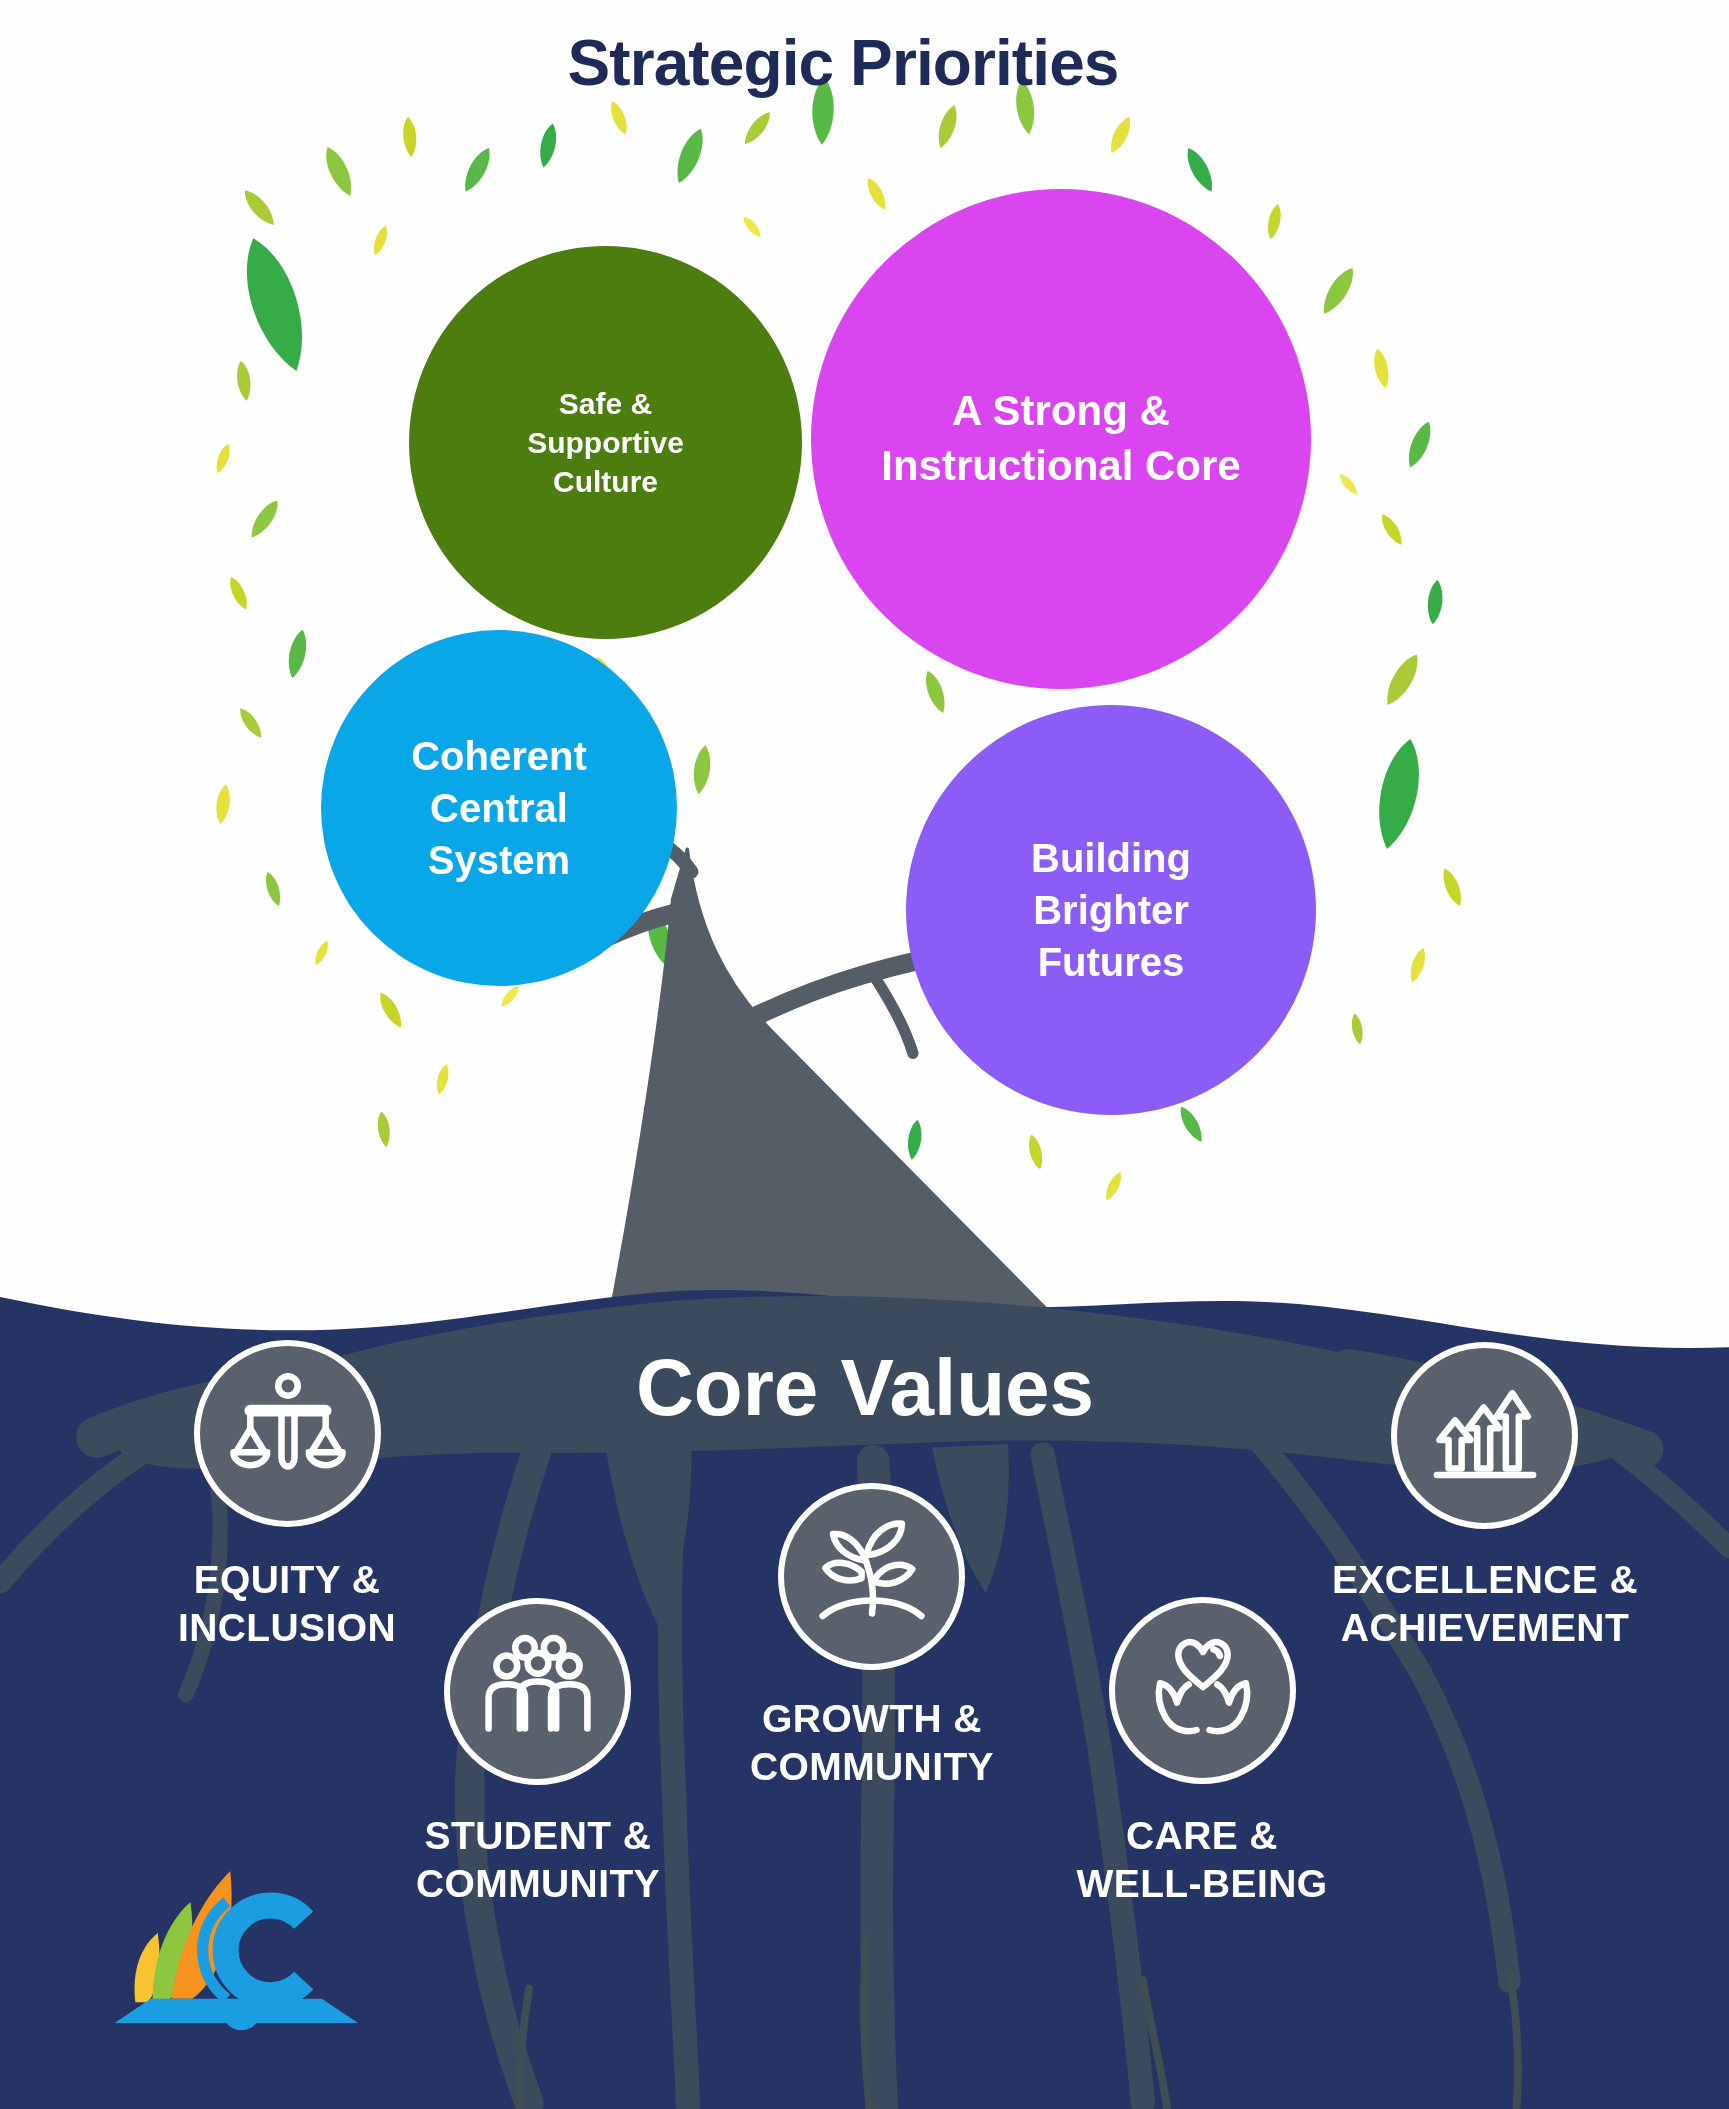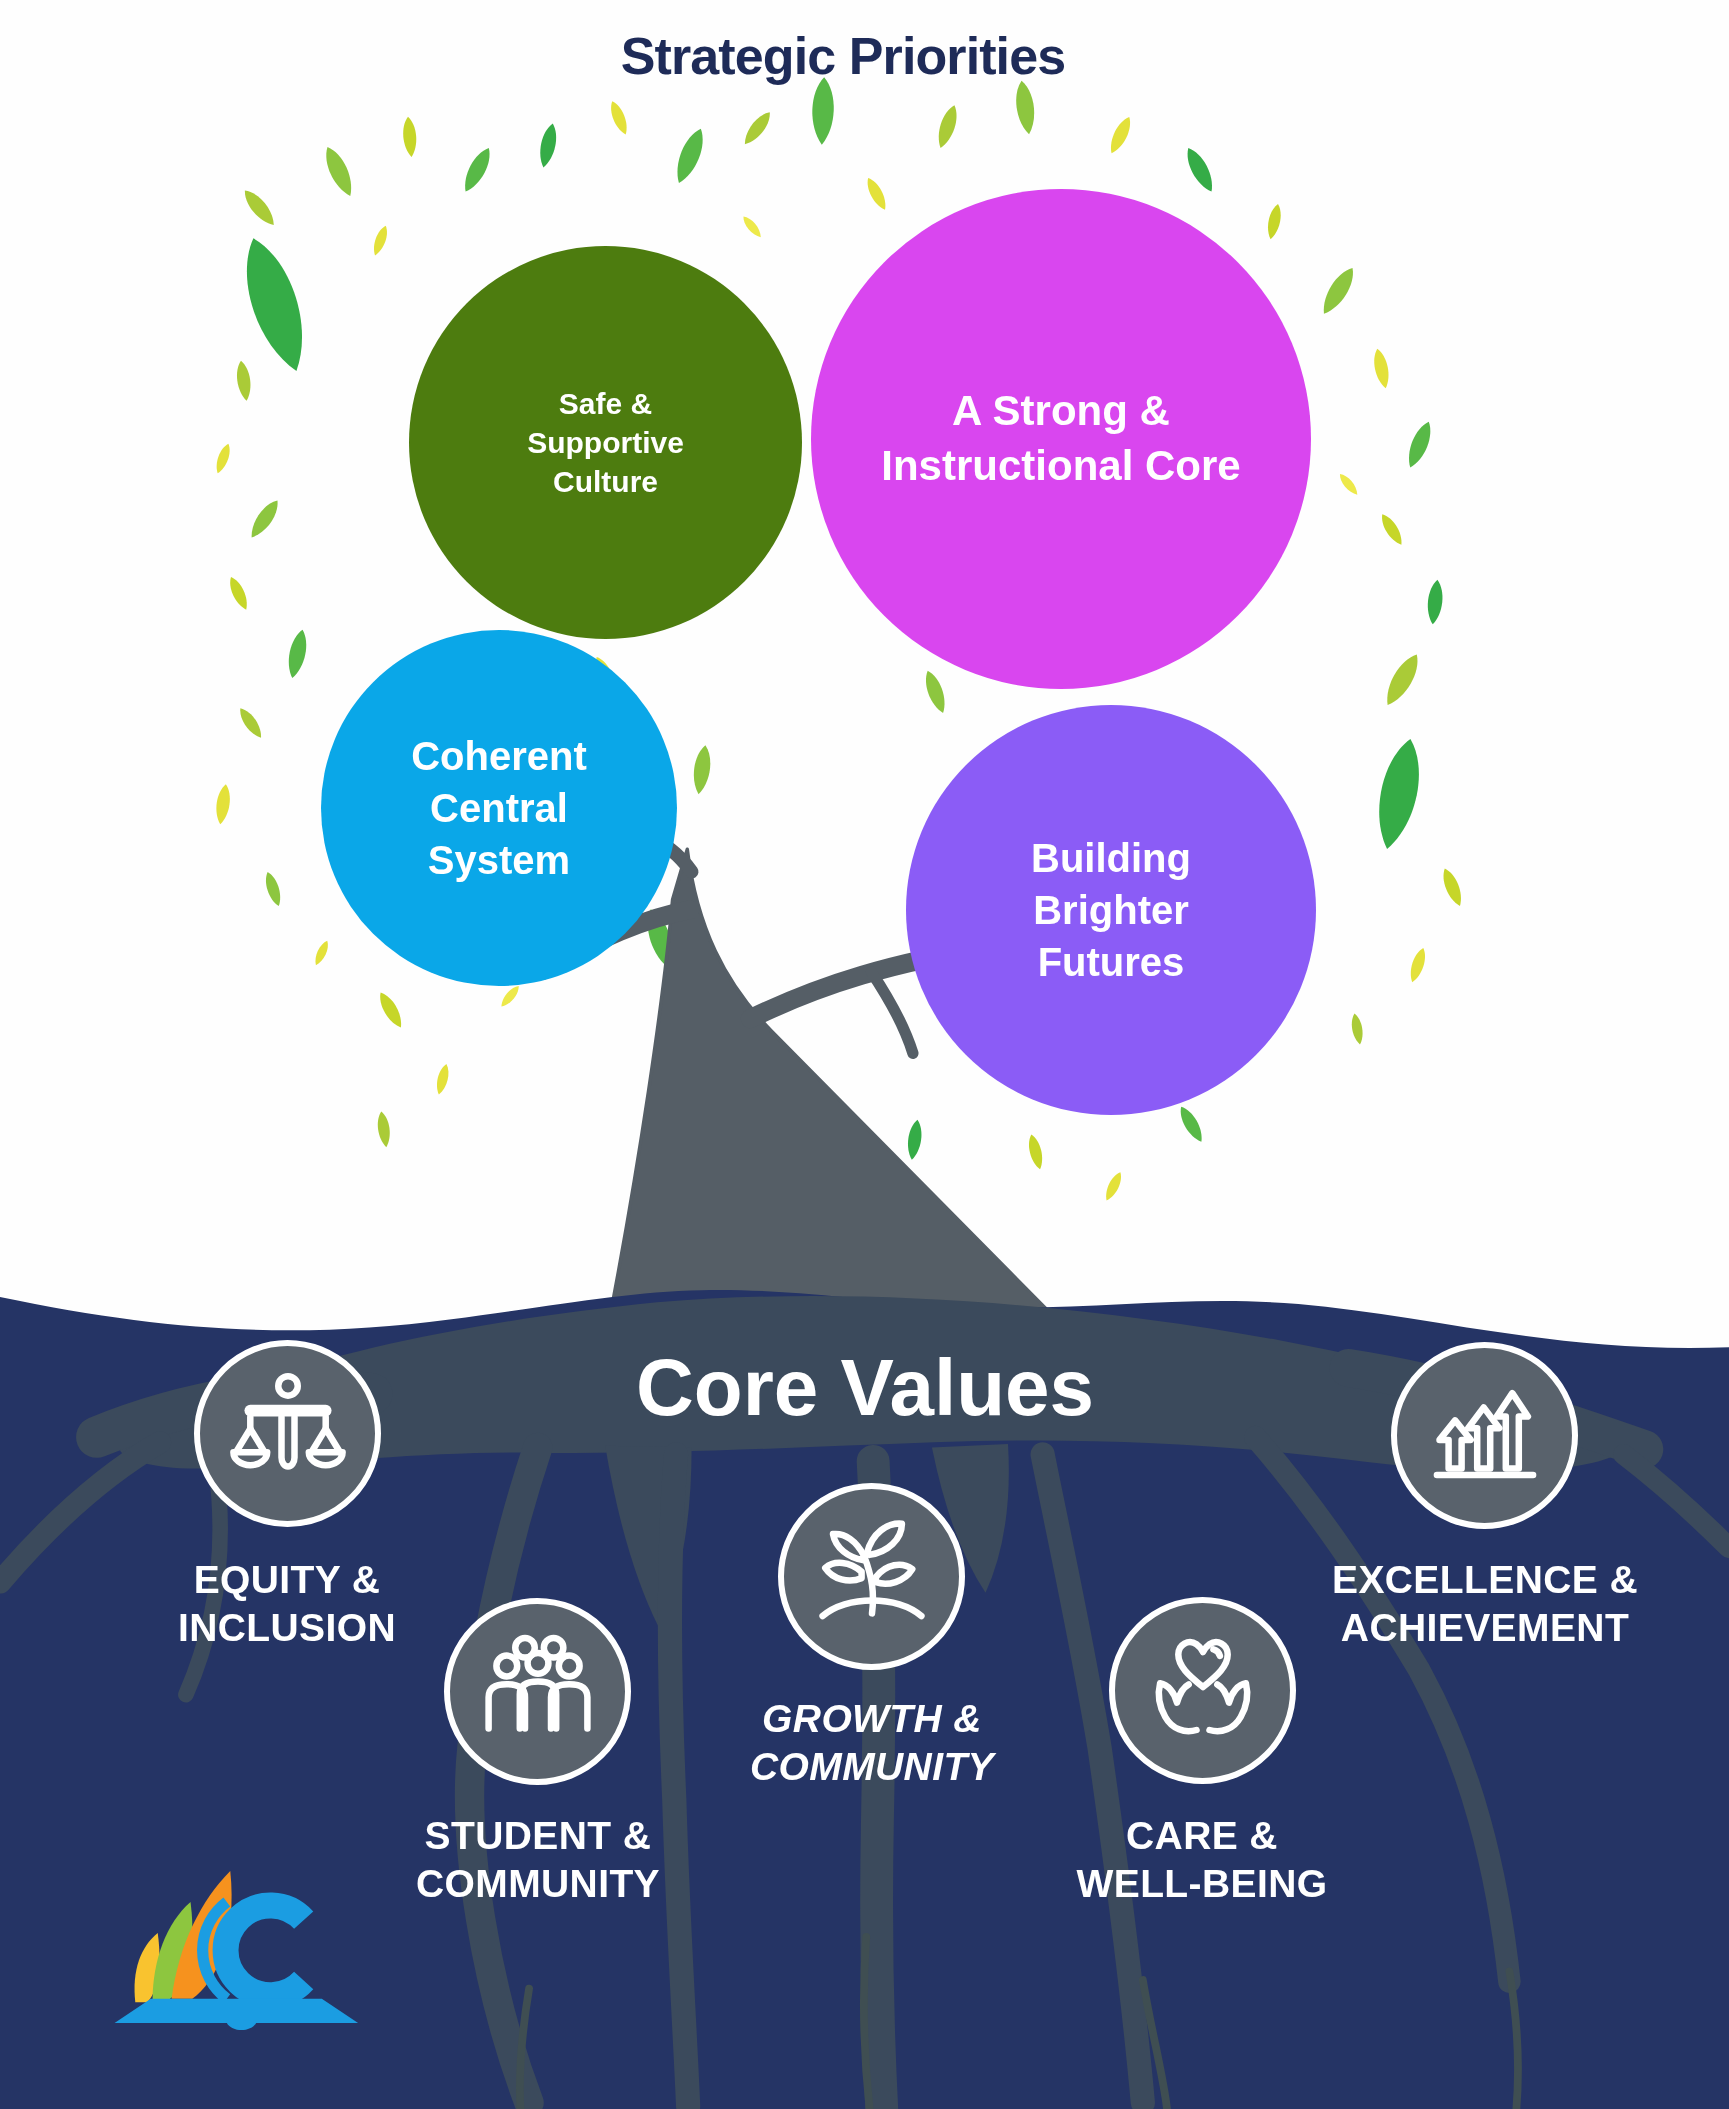--- a/index.html
+++ b/index.html
@@ -3,21 +3,21 @@
 <meta charset="utf-8">
 <style>
   html,body{margin:0;padding:0;background:#ffffff;}
   .stage{
     position:relative;width:1729px;height:2110px;overflow:hidden;background:#fefefe;
     font-family:"Liberation Sans", sans-serif;
   }
   #scene{position:absolute;left:0;top:0;z-index:1;}
   .title{
     position:absolute;left:0;top:26px;width:1686px;text-align:center;z-index:2;
-    color:#1E2B58;font-weight:800;font-size:52px;letter-spacing:-0.9px;
+    color:#1E2B58;font-weight:800;font-size:64px;letter-spacing:-0.9px;
   }
   .p-circle{
     position:absolute;border-radius:50%;z-index:3;
     display:flex;align-items:center;justify-content:center;text-align:center;
     color:#ffffff;font-weight:700;line-height:1.3;
   }
   .p-circle .ln{display:block;}
   .heading-core{
     position:absolute;left:467px;top:1342px;width:796px;text-align:center;z-index:4;
     color:#ffffff;font-weight:800;font-size:80px;
@@ -214,21 +214,21 @@
   <div class="cv-circle" style="left:778px;top:1483px;">
     <svg viewBox="0 0 100 100" class="cv-icon">
       <path d="M50,78 C52,62 50,50 44,34"></path>
       <path d="M46,32 C50,16 62,8 73,9 C73,21 62,31 48,33 Z"></path>
       <path d="M44,34 C38,22 29,16 20,17 C22,28 32,35 43,37 Z"></path>
       <path d="M42,46 C33,38 21,37 14,43 C20,52 32,55 42,51 Z"></path>
       <path d="M53,50 C61,40 73,38 81,44 C75,54 62,57 53,54 Z"></path>
       <path d="M12,80 C30,64 70,64 88,80"></path>
     </svg>
   </div>
-  <div class="cv-label" style="left:647px;top:1695px;font-style:italic;">
+  <div class="cv-label" style="left:647px;top:1695px;">
     <span class="ln">GROWTH &amp;</span>
     <span class="ln">COMMUNITY</span>
   </div>
 
   <div class="cv-circle" style="left:1109px;top:1597px;">
     <svg viewBox="0 0 100 100" class="cv-icon">
       <path d="M50,47 C39,38 31,31 31,22 C31,14 39,10 45,14 C48,16 49,18 50,20 C51,18 52,16 55,14 C61,10 69,14 69,22 C69,31 61,38 50,47 Z"></path>
       <path d="M58,18 a7,7 0 0 1 5,5"></path>
       <path d="M45,80 C36,83 26,79 21,70 C16,61 15,52 17,44 C23,45 28,51 30,59 C32,52 35,47 39,45"></path>
       <path d="M55,80 C64,83 74,79 79,70 C84,61 85,52 83,44 C77,45 72,51 70,59 C68,52 65,47 61,45"></path>

